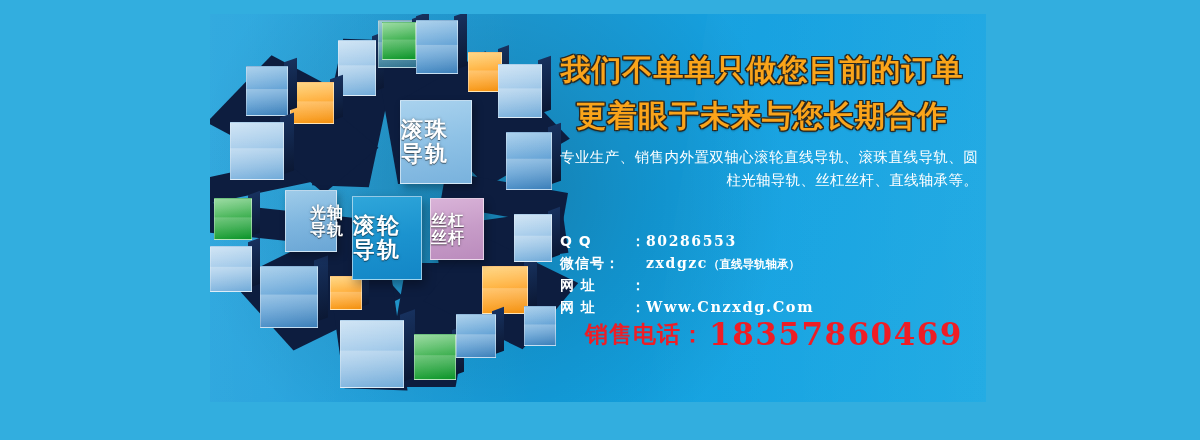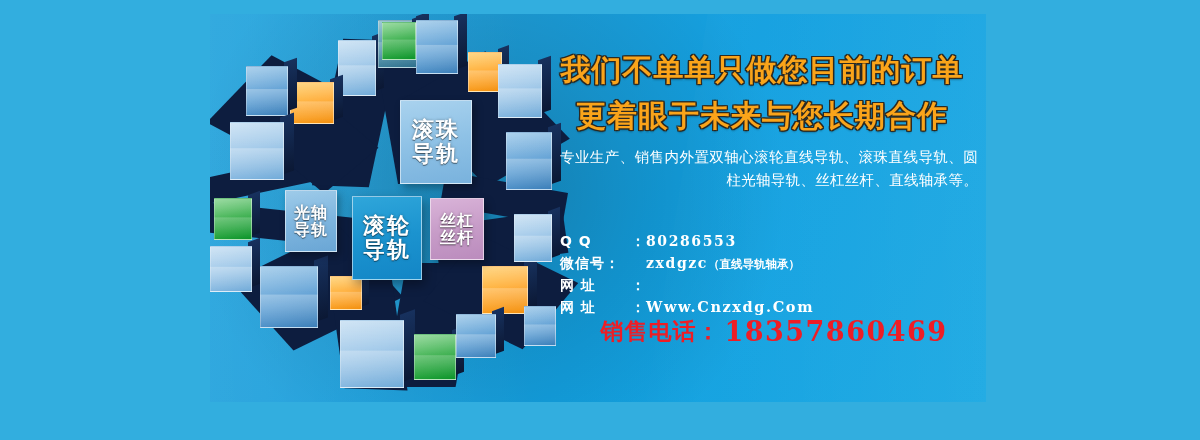--- a/index.html
+++ b/index.html
@@ -74,37 +74,38 @@
       linear-gradient(180deg, rgba(255,255,255,0.22) 0%, rgba(255,255,255,0.05) 45%,
                               rgba(255,255,255,0.24) 47%, rgba(255,255,255,0.00) 100%),
       linear-gradient(160deg,#7fb9c9 0%,#4e8fa8 55%,#2d6f8c 100%);
   }
   
   .side{ position:absolute; background:linear-gradient(180deg,#17315e,#0b1834); }
 
   
   .tile{
     position:absolute;
-    display:flex; flex-direction:column; align-items:center; justify-content:center;
+    display:flex; flex-direction:column; align-items:flex-start; justify-content:center;
     border:1px solid rgba(255,255,255,0.55);
     color:#ffffff; font-weight:bold; letter-spacing:2px;
     text-shadow:0 1px 0 rgba(0,0,0,.45), 0 0 3px rgba(0,0,0,.35);
     line-height:1.08;
   }
   .tile span{ display:block; white-space:nowrap; }
 
   .tile-ball{
     left:190px; top:86px; width:72px; height:84px; font-size:22px;
     background:linear-gradient(170deg,#a9d2ee 0%,#8fc2e6 48%,#79b2dd 100%);
     box-shadow:3px 4px 8px rgba(0,0,0,.30);
   }
   .tile-shaft{
     left:75px; top:176px; width:52px; height:62px; font-size:16px; letter-spacing:1px;
     background:linear-gradient(170deg,#9ecbe9 0%,#7fb6df 50%,#6aa6d5 100%);
     box-shadow:3px 4px 8px rgba(0,0,0,.30);
+    padding-left:24px;
   }
   .tile-roller{
     left:142px; top:182px; width:70px; height:84px; font-size:22px;
     background:linear-gradient(170deg,#2fa6da 0%,#1b93cf 50%,#1386c6 100%);
     box-shadow:3px 5px 10px rgba(0,0,0,.34);
   }
   .tile-screw{
     left:220px; top:184px; width:54px; height:62px; font-size:16px; letter-spacing:1px;
     background:linear-gradient(170deg,#d9b3d8 0%,#c79cc8 50%,#bb8cbd 100%);
     box-shadow:3px 4px 8px rgba(0,0,0,.30);
@@ -145,21 +146,21 @@
   .cnote{ font-size:11.5px; letter-spacing:0; font-family:"DejaVu Sans",sans-serif; }
 
   .phone{
     position:absolute; left:12px; top:302px; width:420px;
     display:flex; align-items:center; justify-content:center;
     color:#ee1d25; font-weight:bold;
   }
   .phone .plab{ font-size:23px; letter-spacing:1px; }
   .phone .pnum{
     font-family:"DejaVu Serif","Liberation Serif",serif;
-    font-size:27px; letter-spacing:1.5px; margin-left:4px;
+    font-size:31px; letter-spacing:1.5px; margin-left:4px;
   }
 </style>
 </head>
 <body>
 
 <div id="stage">
 
   <div id="banner">
     <div class="sheen"></div>
     <div class="sheen2"></div>

